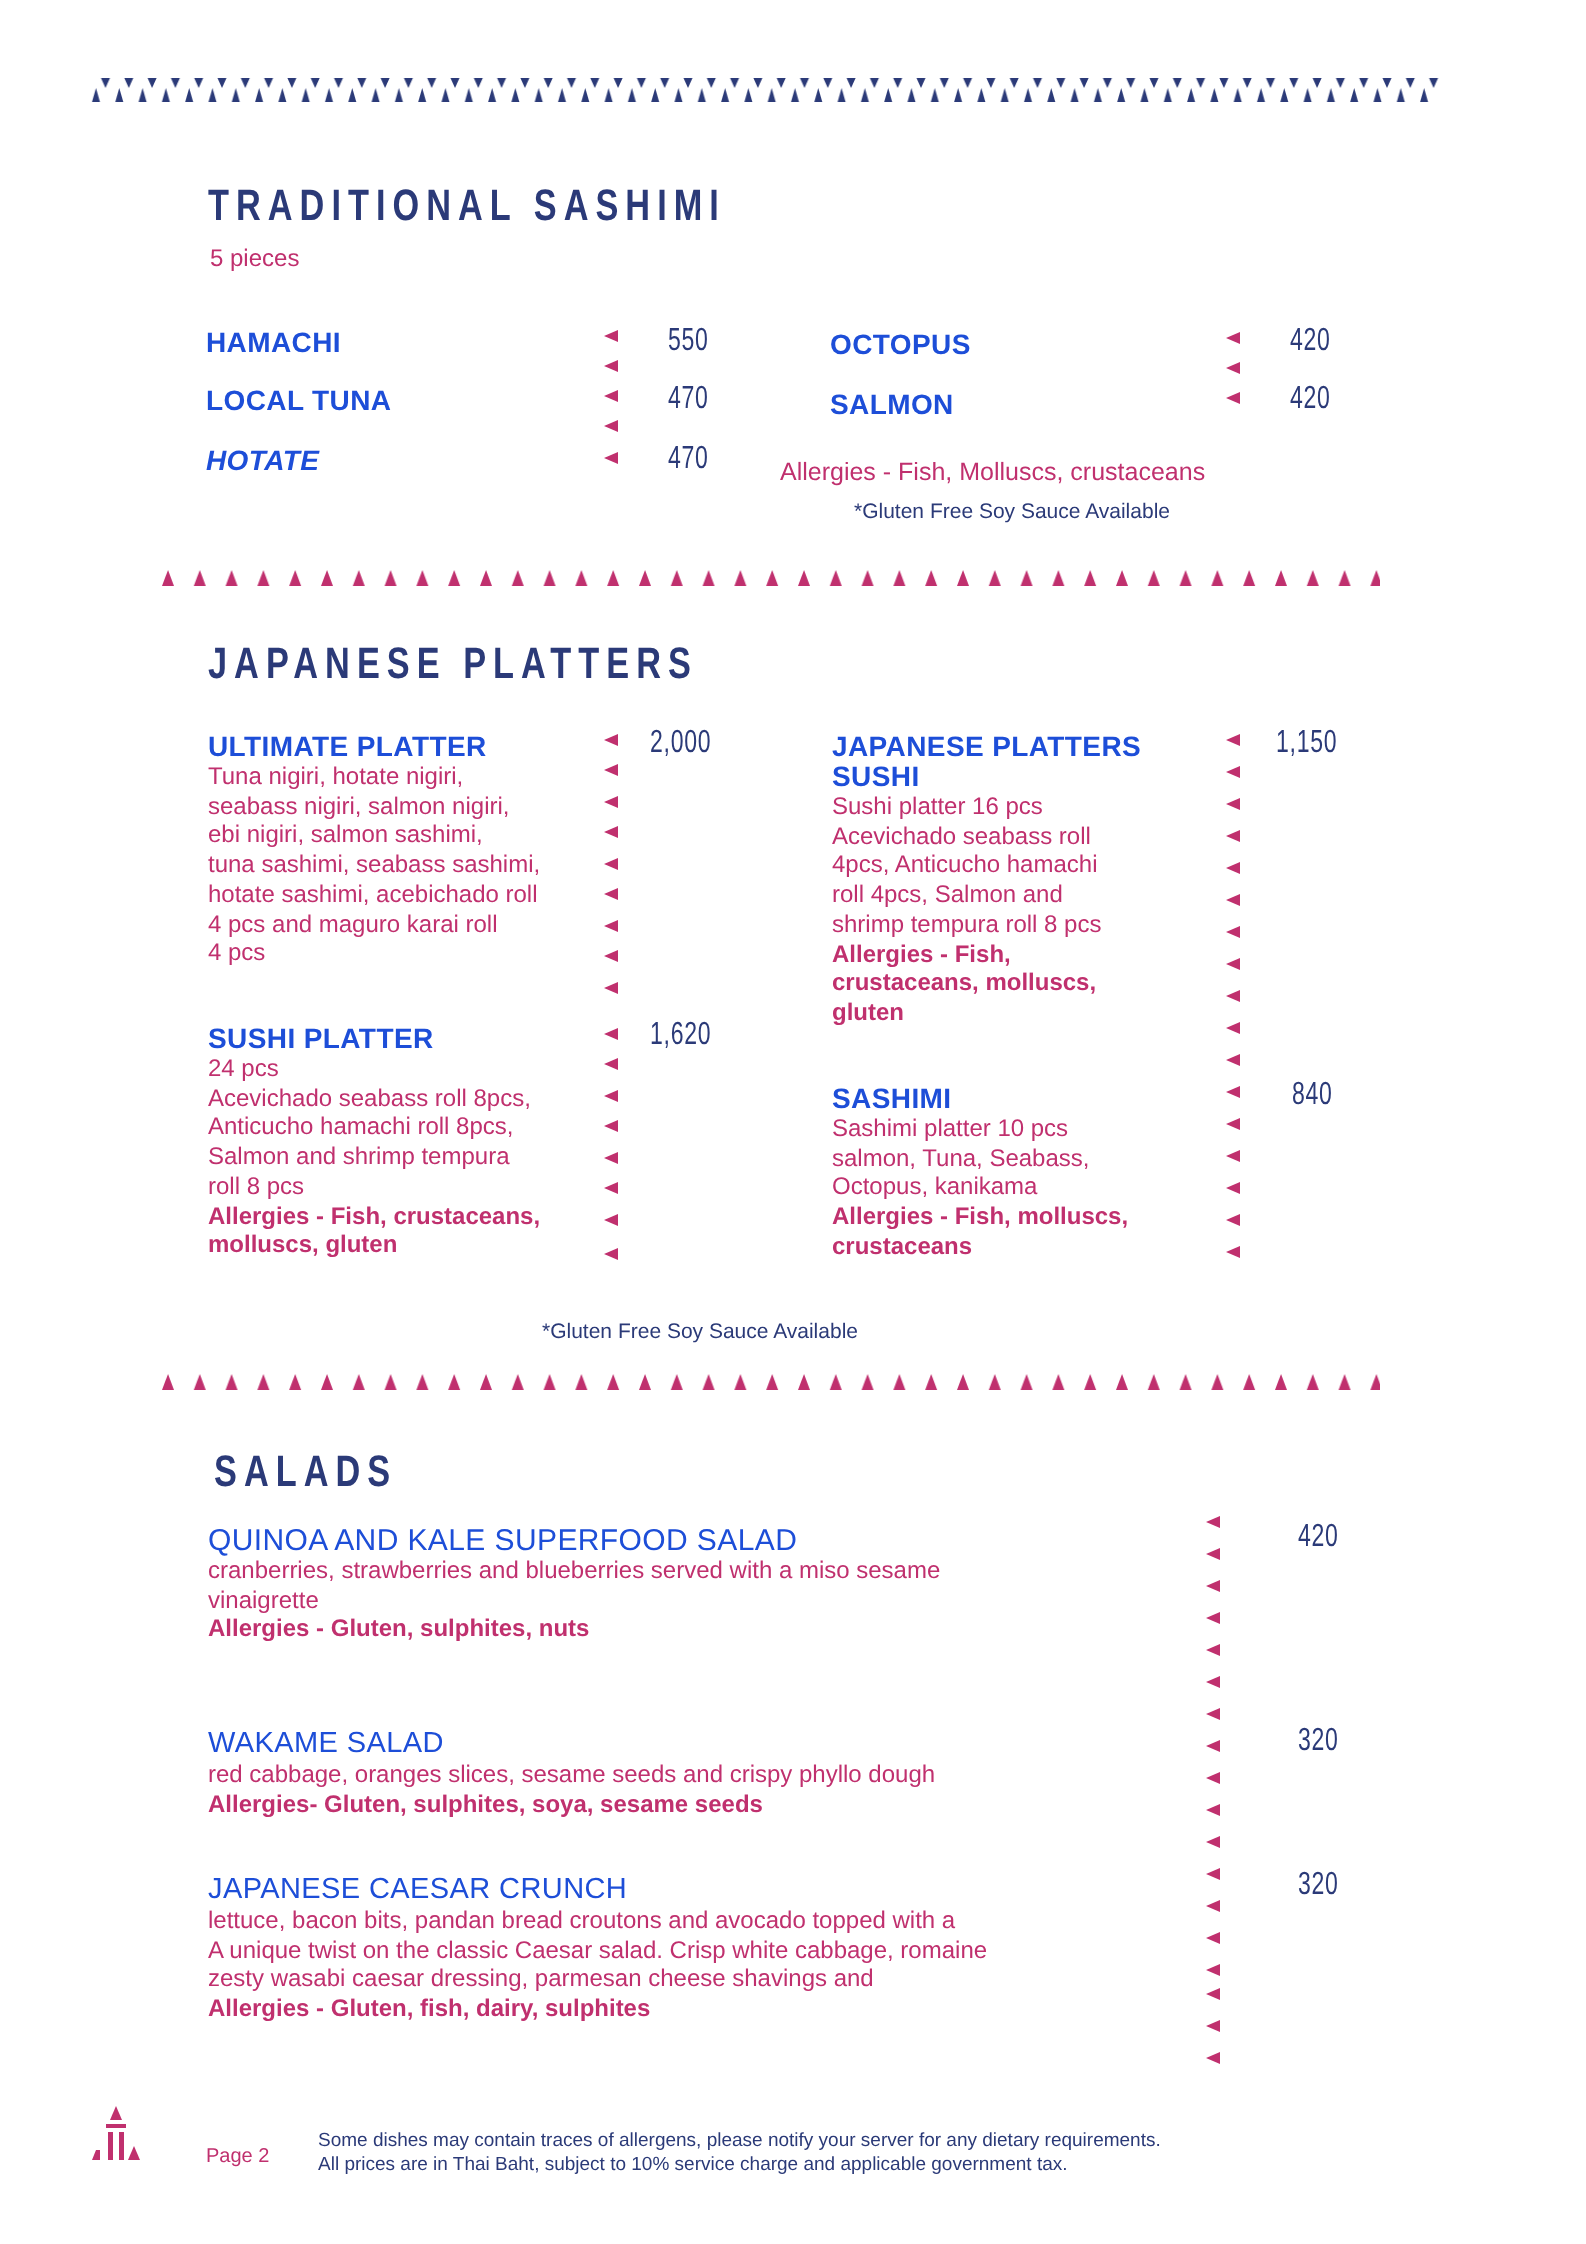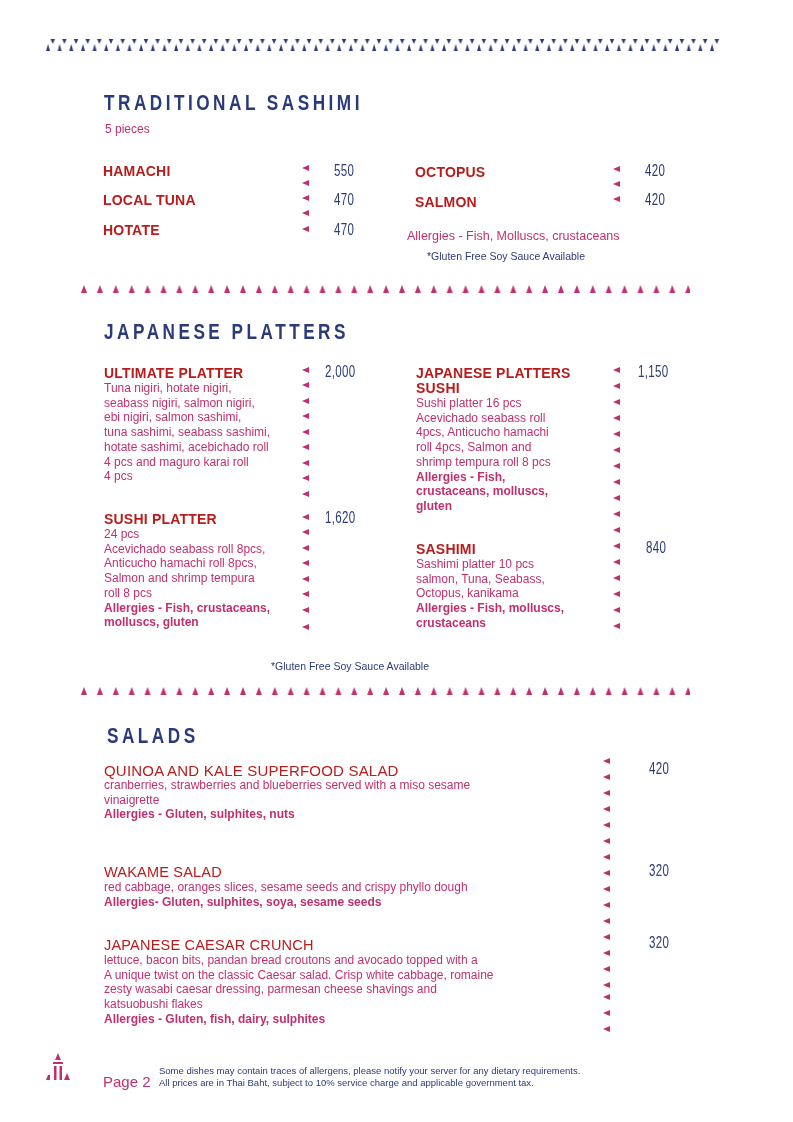--- a/index.html
+++ b/index.html
@@ -9,53 +9,53 @@
 
   
   .top-pattern { position:absolute; left:44px; top:38px; width:676px; height:14px; }
 
   .divider { position:absolute; left:80px; width:610px; height:10px; }
 
   .section-title { position:absolute; font-family:"Liberation Sans Narrow","Liberation Sans", sans-serif;
     font-weight:700; font-size:20px; letter-spacing:4.5px; color:#2b3a78; transform:scaleX(0.78); transform-origin:left top; }
   .subnote { position:absolute; font-size:12px; color:#c0306e; }
 
-  .item-name { position:absolute; font-weight:700; font-size:14px; color:#b91c1c; line-height:15px; letter-spacing:0.2px; }
+  .item-name { position:absolute; font-weight:700; font-size:14px; color:#1d4ed8; line-height:15px; letter-spacing:0.2px; }
   .price { position:absolute; font-size:16px; color:#2b3a78; font-family:"Liberation Sans", sans-serif;
     transform:scaleX(0.72); transform-origin:left top; letter-spacing:0.5px; }
   .desc { position:absolute; font-size:12px; line-height:14.7px; color:#c0306e; }
   .allergy { font-weight:700; color:#c0306e; }
   .gf-note { position:absolute; font-size:10.5px; color:#2b3a78; }
 
   .arrow-col { position:absolute; width:12px; }
   .arrow { position:absolute; width:0; height:0; border-top:3.5px solid transparent; border-bottom:3.5px solid transparent;
     border-right:7px solid #c0306e; }
 
   .footer-text { position:absolute; font-size:9.5px; line-height:12px; color:#2b3a78; }
-  .page-num { position:absolute; font-size:15px; color:#c0306e; }
+  .page-num { position:absolute; font-size:10px; color:#c0306e; }
 </style>
 </head>
 <body>
 
 <svg class="top-pattern" viewBox="0 0 676 14" preserveAspectRatio="none">
   <defs>
     <pattern id="tp" x="0" y="0" width="11.65" height="14" patternUnits="userSpaceOnUse">
       <polygon points="6.5,1 11,1 8.75,6" fill="#2b3a78"></polygon>
       <polygon points="2,13 6,13 4,6" fill="#2b3a78"></polygon>
     </pattern>
   </defs>
   <rect x="0" y="0" width="676" height="14" fill="url(#tp)"></rect>
 </svg>
 
 <div class="section-title" style="left:104px; top:90px; font-size:22px;">TRADITIONAL SASHIMI</div>
 <div class="subnote" style="left:105px; top:122px;">5 pieces</div>
 
 <div class="item-name" style="left:103px; top:164px;">HAMACHI</div>
 <div class="item-name" style="left:103px; top:193px;">LOCAL TUNA</div>
-<div class="item-name" style="left:103px; top:223px;">HOTATE</div>
+<div class="item-name" style="left:103px; top:223px;font-style:italic;">HOTATE</div>
 
 <div class="arrow-col" style="left:302px; top:165px; height:75px;">
   <span class="arrow" style="top:0px;"></span>
   <span class="arrow" style="top:15px;"></span>
   <span class="arrow" style="top:30px;"></span>
   <span class="arrow" style="top:45px;"></span>
   <span class="arrow" style="top:61px;"></span>
 </div>
 <div class="price" style="left:334px; top:162px;">550</div>
 <div class="price" style="left:334px; top:191px;">470</div>
@@ -64,21 +64,21 @@
 <div class="item-name" style="left:415px; top:165px;">OCTOPUS</div>
 <div class="item-name" style="left:415px; top:195px;">SALMON</div>
 <div class="arrow-col" style="left:613px; top:166px; height:40px;">
   <span class="arrow" style="top:0px;"></span>
   <span class="arrow" style="top:15px;"></span>
   <span class="arrow" style="top:30px;"></span>
 </div>
 <div class="price" style="left:645px; top:162px;">420</div>
 <div class="price" style="left:645px; top:191px;">420</div>
 
-<div class="desc allergy" style="left:407px; top:229px; font-size:12.5px; font-weight:400;">Allergies - Fish, Molluscs, crustaceans</div>
+<div class="desc allergy" style="left:390px; top:229px; font-size:12.5px; font-weight:400;">Allergies - Fish, Molluscs, crustaceans</div>
 <div class="gf-note" style="left:427px; top:250px;">*Gluten Free Soy Sauce Available</div>
 
 <svg class="divider" style="top:284px;" viewBox="0 0 610 10" preserveAspectRatio="none">
   <defs>
       <pattern id="dv" x="0" y="0" width="15.9" height="10" patternUnits="userSpaceOnUse">
         <polygon points="1,9 7,9 4,1" fill="#c0306e"></polygon>
       </pattern>
     </defs>
   <rect x="0" y="0" width="610" height="10" fill="url(#dv)"></rect>
 </svg>
@@ -201,21 +201,20 @@
   <div>red cabbage, oranges slices, sesame seeds and crispy phyllo dough</div>
   <div class="allergy">Allergies- Gluten, sulphites, soya, sesame seeds</div>
 </div>
 <div class="price" style="left:649px; top:862px;">320</div>
 
 <div class="item-name" style="left:104px; top:938px; font-weight:400; font-size:14.5px;">JAPANESE CAESAR CRUNCH</div>
 <div class="desc" style="left:104px; top:953px;">
   <div>lettuce, bacon bits, pandan bread croutons and avocado topped with a</div>
   <div>A unique twist on the classic Caesar salad. Crisp white cabbage, romaine</div>
   <div>zesty wasabi caesar dressing, parmesan cheese shavings and</div>
-  <div>katsuobushi flakes</div>
   <div class="allergy">Allergies - Gluten, fish, dairy, sulphites</div>
 </div>
 <div class="price" style="left:649px; top:934px;">320</div>
 
 <div class="arrow-col" style="left:603px; top:758px; height:275px;">
   <span class="arrow" style="top:0px;"></span>
     <span class="arrow" style="top:16px;"></span>
   <span class="arrow" style="top:32px;"></span>
     <span class="arrow" style="top:48px;"></span>
   <span class="arrow" style="top:64px;"></span>

